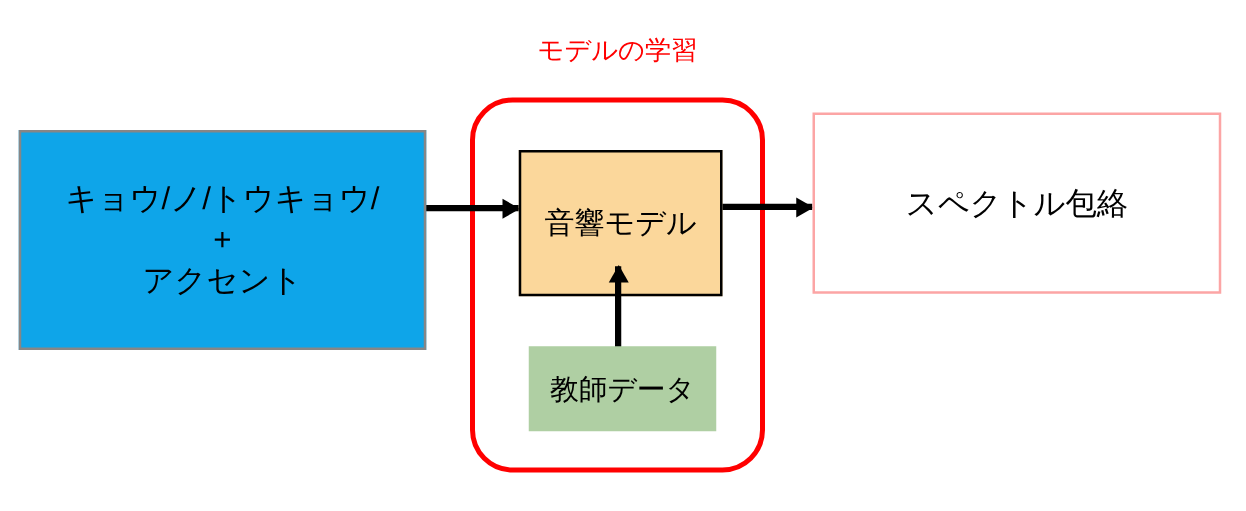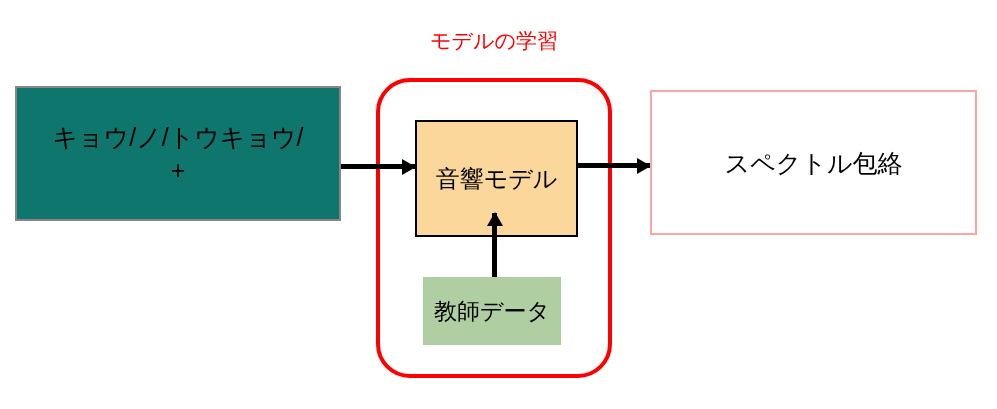--- a/index.html
+++ b/index.html
@@ -50,44 +50,44 @@
     box-sizing: border-box;
     display: flex;
     align-items: center;
     justify-content: center;
     text-align: center;
     color: #000000;
   }
 
   .box-input {
     left: 15px;
-    top: 86px;
+    top: 104px;
     width: 326px;
-    height: 135px;
+    height: 176px;
     border: 2px solid #868686;
-    background: #0f766e;
+    background: #0ea5e9;
     font-size: 25px;
     line-height: 33px;
   }
 
   .box-model {
     left: 415px;
     top: 120px;
     width: 163px;
     height: 117px;
     border: 2px solid #000000;
     background: #fbd79b;
     font-size: 24px;
     line-height: 30px;
   }
 
   .box-teacher {
     left: 423px;
     top: 277px;
-    width: 138px;
+    width: 150px;
     height: 68px;
     border: none;
     background: #afcfa3;
     font-size: 23px;
     line-height: 30px;
   }
 
   .box-output {
     left: 650px;
     top: 90px;
@@ -155,20 +155,21 @@
 <div id="canvas">
 
   <div class="group-title">モデルの学習</div>
 
   <div class="group-frame"></div>
 
   <div class="box box-input">
     <div class="box-lines">
       <div>キョウ/ノ/トウキョウ/</div>
       <div>+</div>
+      <div>アクセント</div>
     </div>
   </div>
 
   <div class="arrow-h arrow-in"></div>
 
   <div class="box box-model">
     <div class="box-lines">
       <div>音響モデル</div>
     </div>
   </div>

